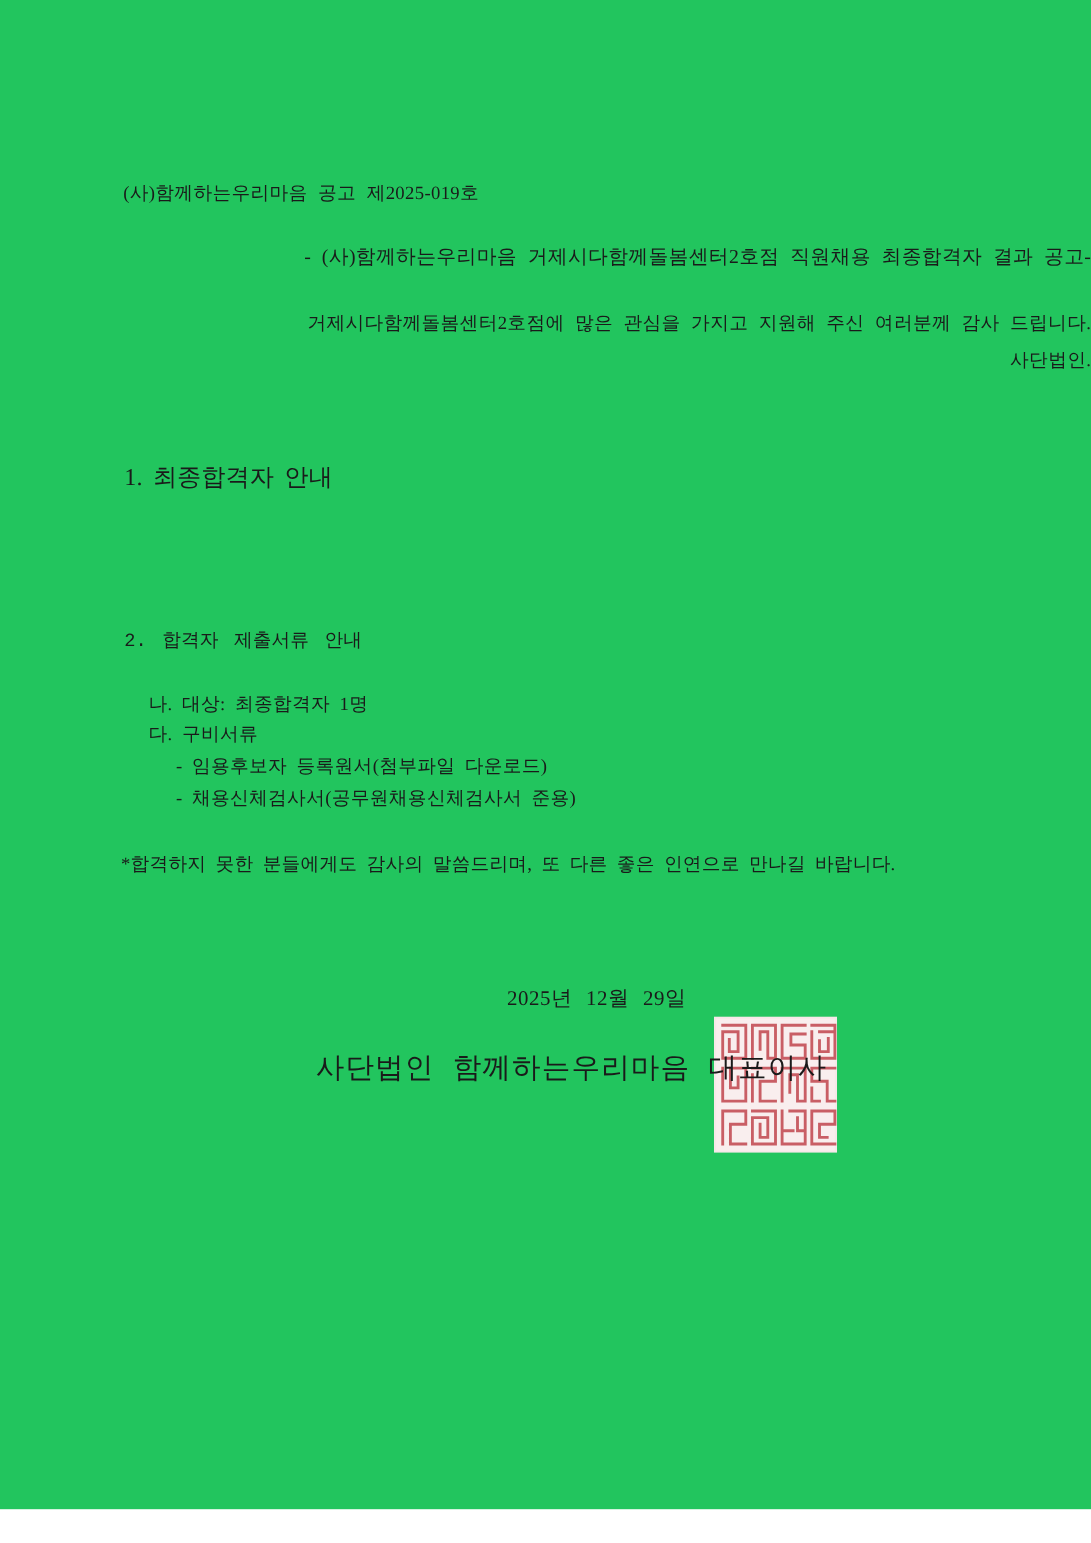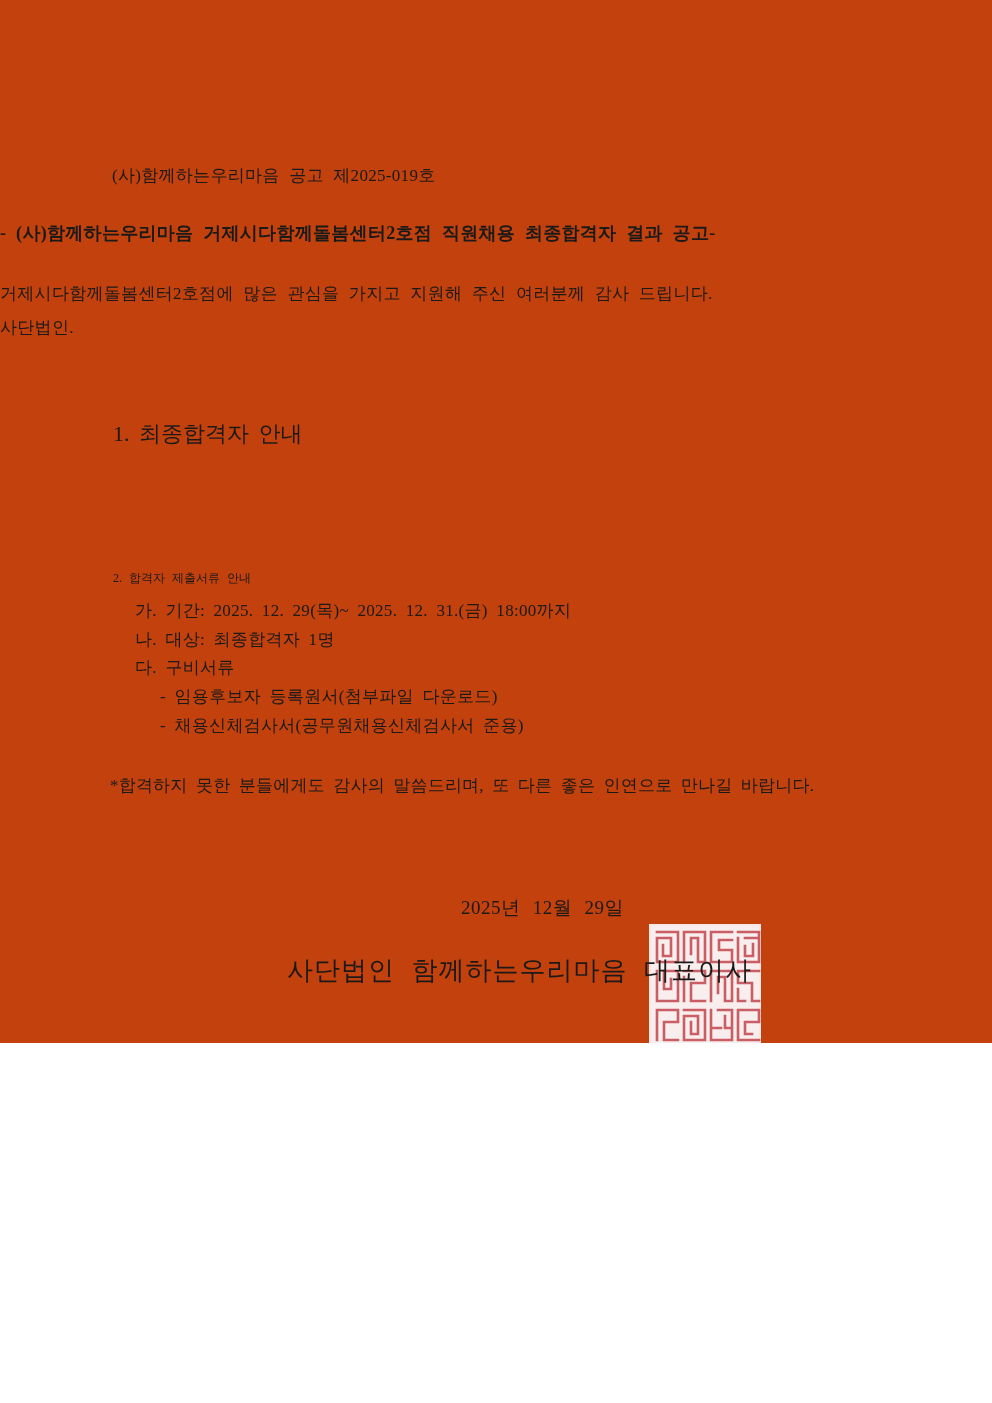--- a/index.html
+++ b/index.html
@@ -3,53 +3,53 @@
 <meta charset="utf-8">
 <style>
   * { margin:0; padding:0; box-sizing:border-box; }
   html,body { background:#ffffff; }
   body {
     width:992px; height:1403px;
     font-family:"Liberation Serif","DejaVu Serif",serif;
     color:#1a1a1a;
   }
   .page {
-    position:relative; width:992px; height:1043px;
-    background:#c2410c; overflow:hidden;
+    position:relative; width:992px; height:1372px;
+    background:#22c55e; overflow:hidden;
   }
   .abs { position:absolute; white-space:nowrap; }
 
   .doc-number { left:112px; top:164px; font-size:17px; word-spacing:5px; letter-spacing:.3px; }
 
   .title {
-    left:0; top:221px; width:992px; text-align:left;
-    font-size:18px; font-weight:bold; word-spacing:5px; letter-spacing:.3px;
+    left:0; top:221px; width:992px; text-align:right;
+    font-size:18px; font-weight:normal; word-spacing:5px; letter-spacing:.3px;
   }
 
   .intro {
-    left:0; top:277px; width:992px; text-align:left;
+    left:0; top:277px; width:992px; text-align:right;
     font-size:17px; line-height:34px; word-spacing:5px; letter-spacing:.3px;
     white-space:normal;
   }
 
   .s1-heading { left:113px; top:419px; font-size:22px; word-spacing:4px; }
 
   table.result-table {
     position:absolute; left:123px; top:454px; width:752px;
     border-collapse:collapse; table-layout:fixed;
   }
   table.result-table th, table.result-table td {
     border:1.5px solid #000000;
     font-size:17px; font-weight:normal; text-align:center; vertical-align:middle;
     letter-spacing:.5px; padding:0;
   }
   table.result-table th { height:37px; }
   table.result-table td { height:43px; }
 
-  .s2-heading { left:113px; top:570px; font-size:12px; word-spacing:4px; }
+  .s2-heading { left:113px; top:570px; font-size:17px; word-spacing:4px;font-family:Liberation Mono, monospace; }
   .s2-item    { font-size:17px; word-spacing:4px; letter-spacing:.3px; }
   .item-ga  { left:135px; top:599px; }
   .item-na  { left:135px; top:628px; }
   .item-da  { left:135px; top:656px; }
   .sub-1    { left:160px; top:685px; }
   .sub-2    { left:160px; top:714px; }
 
   .note { left:110px; top:774px; font-size:17px; word-spacing:4px; letter-spacing:.2px; }
 
   .date { left:415px; top:895px; font-size:19px; word-spacing:7px; letter-spacing:.5px;margin-left:46px; }
@@ -76,21 +76,20 @@
   <div class="abs intro">
     <div>거제시다함께돌봄센터2호점에 많은 관심을 가지고 지원해 주신 여러분께 감사 드립니다.</div>
     <div>사단법인.</div>
   </div>
 
   <div class="abs s1-heading">1. 최종합격자 안내</div>
 
 
   <div class="abs s2-heading">2. 합격자 제출서류 안내</div>
 
-  <div class="abs s2-item item-ga">가. 기간: 2025. 12. 29(목)~ 2025. 12. 31.(금) 18:00까지</div>
   <div class="abs s2-item item-na">나. 대상: 최종합격자 1명</div>
   <div class="abs s2-item item-da">다. 구비서류</div>
   <div class="abs s2-item sub-2">- 채용신체검사서(공무원채용신체검사서 준용)</div>
   <div class="abs s2-item sub-1">- 임용후보자 등록원서(첨부파일 다운로드)</div>
 
   <div class="abs note">*합격하지 못한 분들에게도 감사의 말씀드리며, 또 다른 좋은 인연으로 만나길 바랍니다.</div>
 
   <div class="abs date">2025년 12월 29일</div>
 
   <div class="abs signature">사단법인 함께하는우리마음 대표이사</div>

